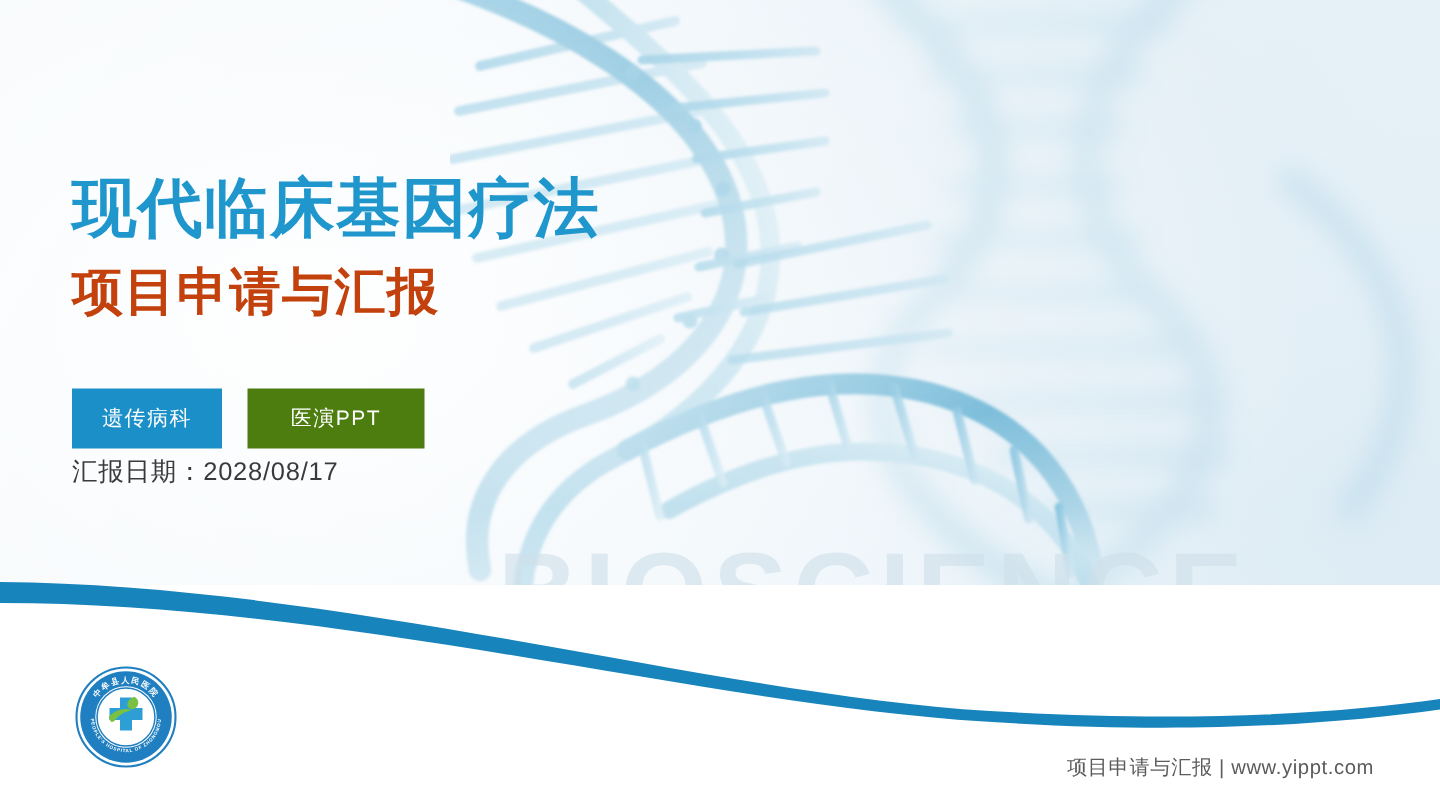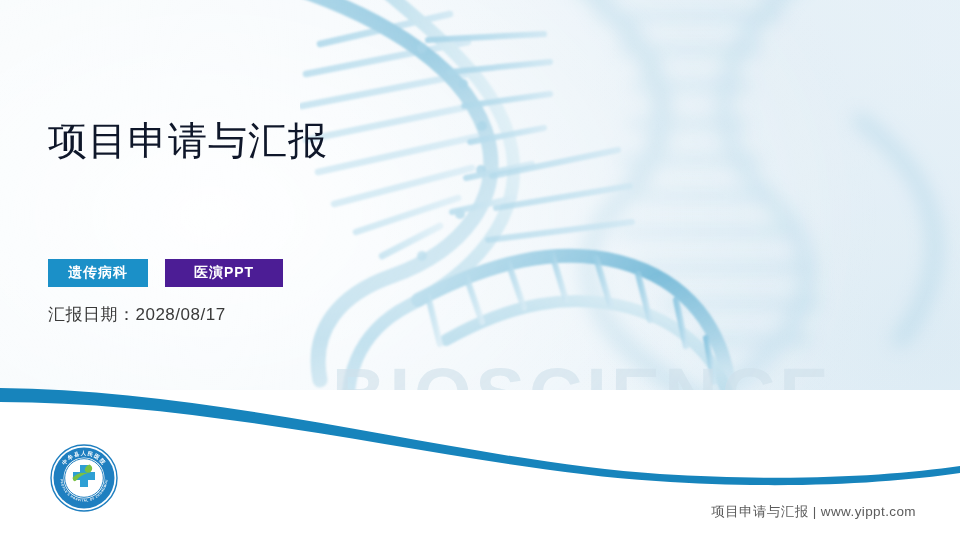--- a/index.html
+++ b/index.html
@@ -45,32 +45,32 @@
   }
   .curve{position:absolute;left:0;top:370px;width:960px;height:120px;}
 
   
   .title-wrap{position:absolute;left:48px;top:112px;}
   .t-line1{
     font-size:43px;line-height:54px;font-weight:700;letter-spacing:1px;
     color:#1f97cd;white-space:nowrap;
   }
   .t-line2{
-    font-size:39px;line-height:54px;font-weight:400;letter-spacing:1px;
-    color:#0f172a;white-space:nowrap;margin-top:2px;
+    font-size:34px;line-height:54px;font-weight:700;letter-spacing:1px;
+    color:#c2410c;white-space:nowrap;margin-top:2px;
   }
 
   .badges{position:absolute;left:48px;top:259px;display:flex;gap:17px;}
   .badge{
-    height:28px;display:flex;align-items:center;justify-content:center;
-    color:#ffffff;font-size:14px;font-weight:700;letter-spacing:1px;
+    height:40px;display:flex;align-items:center;justify-content:center;
+    color:#ffffff;font-size:14px;font-weight:400;letter-spacing:1px;
     padding:0 16px;box-sizing:border-box;white-space:nowrap;
   }
   .badge.primary{background:#1b90c8;min-width:100px;}
-  .badge.secondary{background:#4c1d95;min-width:118px;}
+  .badge.secondary{background:#4d7c0f;min-width:118px;}
 
   .date{
     position:absolute;left:48px;top:303px;
     font-size:17px;color:#3a3a3a;letter-spacing:.5px;white-space:nowrap;
   }
 
   
   .logo{position:absolute;left:49px;top:443px;width:70px;height:70px;}
 
   
@@ -201,20 +201,21 @@
 
   <div class="lower-band"></div>
   <div class="curve">
     <svg width="960" height="120" viewBox="0 0 960 120" xmlns="http://www.w3.org/2000/svg">
       <path d="M0 18 C 230 20, 470 92, 660 104 C 790 112, 890 106, 960 96
                L 960 103 C 890 113, 788 120, 656 111 C 466 99, 228 32, 0 32 Z" fill="#1784bc"></path>
     </svg>
   </div>
 
   <div class="title-wrap">
+    <div class="t-line1">现代临床基因疗法</div>
     <div class="t-line2">项目申请与汇报</div>
   </div>
 
   <div class="badges">
     <div class="badge primary">遗传病科</div>
     <div class="badge secondary">医演PPT</div>
   </div>
 
   <div class="date">汇报日期：2028/08/17</div>
 

